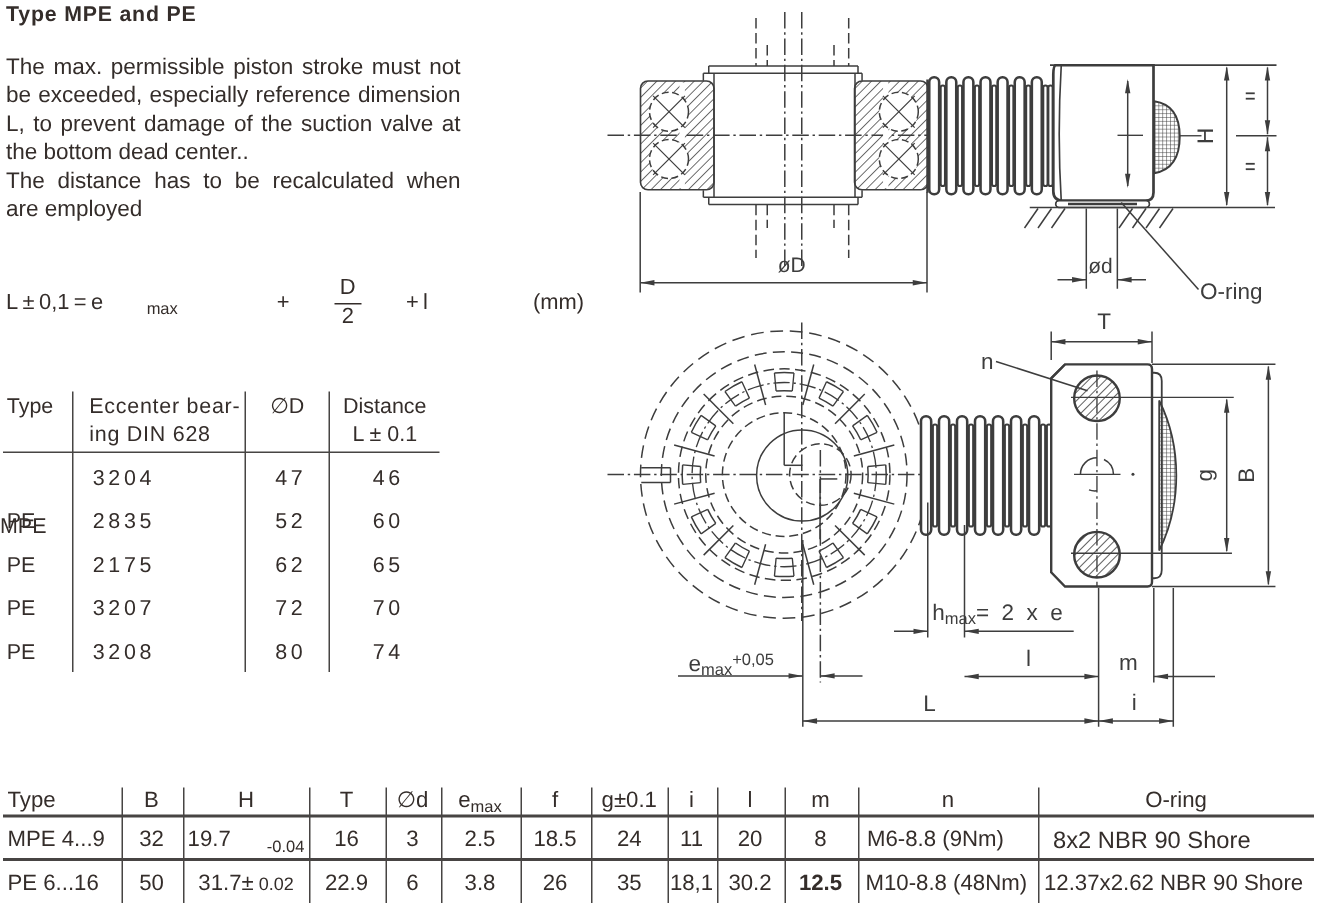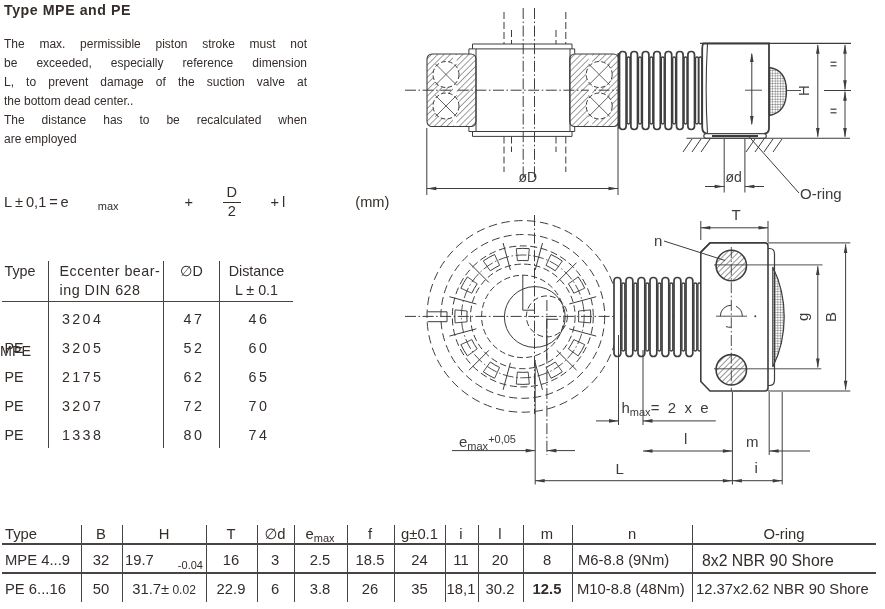--- a/index.html
+++ b/index.html
@@ -10,21 +10,21 @@
   .c{text-align:center;}
   .jl{text-align:justify;text-align-last:justify;}
   .num{letter-spacing:2.4px;padding-left:2.4px;}
 </style>
 </head>
 <body>
 <div id="page">
 
   <div class="abs" style="left:4px;top:3.2px;font-size:14.2px;font-weight:bold;letter-spacing:0.55px;">Type MPE and PE</div>
 
-  <div class="abs" style="left:4px;top:35.1px;width:303px;font-size:12px;line-height:19px;white-space:normal;">
+  <div class="abs" style="left:4px;top:35.1px;width:303px;font-size:15px;line-height:19px;white-space:normal;">
     <div class="jl">The max. permissible piston stroke must not</div>
     <div class="jl">be exceeded, especially reference dimension</div>
     <div class="jl">L, to prevent damage of the suction valve at</div>
     <div>the bottom dead center..</div>
     <div class="jl">The distance has to be recalculated when</div>
     <div>are employed</div>
   </div>
 
   <div class="abs" style="left:4px;top:183px;height:38px;font-size:14.6px;display:flex;align-items:center;gap:29px;">
     <span>L ± 0,1 = e</span>
@@ -50,36 +50,36 @@
     <div class="abs" style="left:59.5px;top:262.3px;line-height:18.6px;white-space:normal;width:112px;letter-spacing:0.5px;">Eccenter bear-<br>ing DIN 628</div>
     <div class="abs c" style="left:164px;top:264.3px;width:55px;">∅D</div>
     <div class="abs c" style="left:220px;top:262.3px;line-height:18.6px;width:73px;">Distance<br>L ± 0.1</div>
 
     <div class="abs" style="left:0;top:312.2px;margin-top:32px;">MPE</div>
     <div class="abs num" style="left:59.5px;top:312.2px;">3204</div>
     <div class="abs c num" style="left:164px;top:312.2px;width:55px;">47</div>
     <div class="abs c num" style="left:220px;top:312.2px;width:73px;">46</div>
 
     <div class="abs" style="left:4.5px;top:341.1px;">PE</div>
-    <div class="abs num" style="left:59.5px;top:341.1px;">3205</div>
+    <div class="abs num" style="left:59.5px;top:341.1px;">2835</div>
     <div class="abs c num" style="left:164px;top:341.1px;width:55px;">52</div>
     <div class="abs c num" style="left:220px;top:341.1px;width:73px;">60</div>
 
     <div class="abs" style="left:4.5px;top:370px;">PE</div>
     <div class="abs num" style="left:59.5px;top:370px;">2175</div>
     <div class="abs c num" style="left:164px;top:370px;width:55px;">62</div>
     <div class="abs c num" style="left:220px;top:370px;width:73px;">65</div>
 
     <div class="abs" style="left:4.5px;top:398.9px;">PE</div>
     <div class="abs num" style="left:59.5px;top:398.9px;">3207</div>
     <div class="abs c num" style="left:164px;top:398.9px;width:55px;">72</div>
     <div class="abs c num" style="left:220px;top:398.9px;width:73px;">70</div>
 
     <div class="abs" style="left:4.5px;top:427.8px;">PE</div>
-    <div class="abs num" style="left:59.5px;top:427.8px;">1338</div>
+    <div class="abs num" style="left:59.5px;top:427.8px;">3208</div>
     <div class="abs c num" style="left:164px;top:427.8px;width:55px;">80</div>
     <div class="abs c num" style="left:220px;top:427.8px;width:73px;">74</div>
   </div>
 
   <div class="abs" style="left:0;top:0;width:0;height:0;font-size:14.8px;">
     <div class="ln" style="left:2px;top:543.4px;width:874px;height:1.6px;"></div>
     <div class="ln" style="left:2px;top:572.4px;width:874px;height:1.6px;"></div>
 
     <div class="ln" style="left:80.5px;top:525px;width:1.2px;height:77px;"></div>
     <div class="ln" style="left:121.5px;top:525px;width:1.2px;height:77px;"></div>

